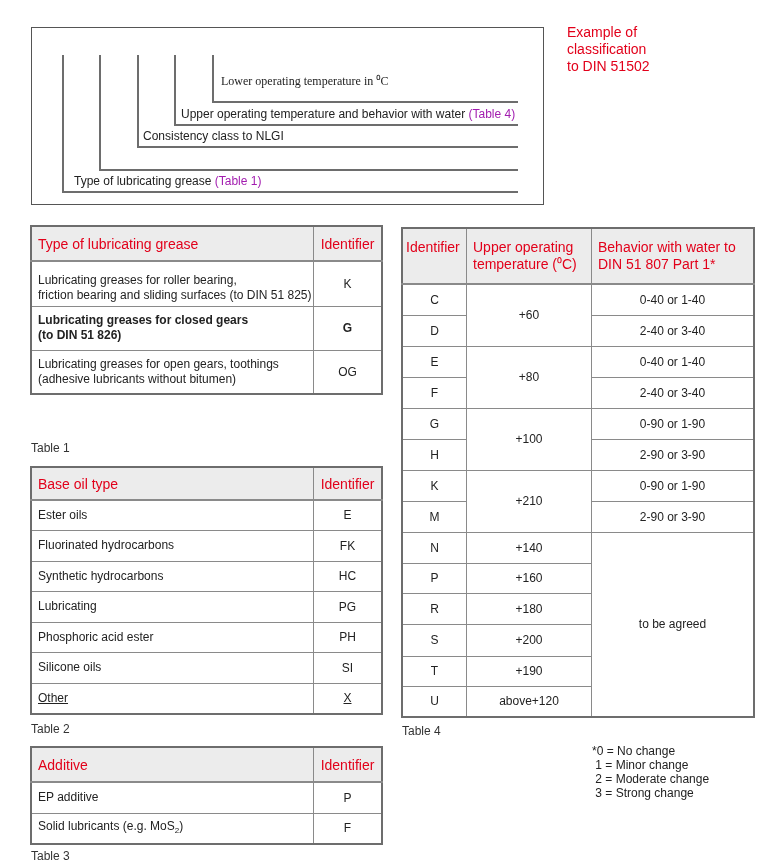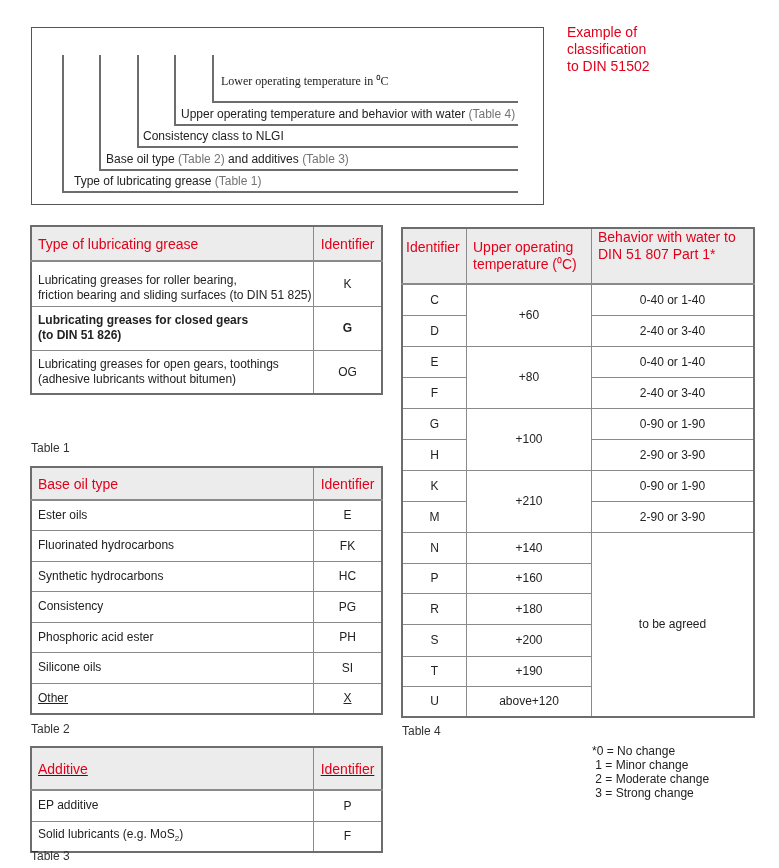--- a/index.html
+++ b/index.html
@@ -1,18 +1,18 @@
 <!DOCTYPE html>
 <html><head>
 <meta charset="utf-8">
 <style>
   html, body { margin:0; padding:0; background:#ffffff; }
   body { width:779px; height:868px; position:relative; overflow:hidden;
          font-family:"Liberation Sans", sans-serif; color:#222; font-size:12px; }
-  .red { color:#737373; }
+  .red { color:#a21caf; }
 
   
   .diagram { position:absolute; left:31px; top:27px; width:513px; height:178px;
              border:1px solid #555; box-sizing:border-box; }
   .vline { position:absolute; width:2px; background:#6d6d6d; }
   .hline { position:absolute; height:2px; background:#6d6d6d; }
   .dlabel { position:absolute; font-size:12px; white-space:nowrap; color:#222; }
 
   .example { position:absolute; left:567px; top:24px; font-size:14px; line-height:17px; color:#e2001a; }
 
@@ -49,23 +49,20 @@
 
   <div class="dlabel" style="left:189px; top:44px;font-family:Liberation Serif, serif;">
     <span>Lower operating temperature in ⁰C</span>
   </div>
   <div class="dlabel" style="left:149px; top:79px;">
     <span>Upper operating temperature and behavior with water </span><span class="red">(Table 4)</span>
   </div>
   <div class="dlabel" style="left:111px; top:101px;">
     <span>Consistency class to NLGI</span>
   </div>
-  <div class="dlabel" style="left:74px; top:124px;">
-    <span>Base oil type </span><span class="red">(Table 2)</span><span> and additives </span><span class="red">(Table 3)</span>
-  </div>
   <div class="dlabel" style="left:42px; top:146px;">
     <span>Type of lubricating grease </span><span class="red">(Table 1)</span>
   </div>
 </div>
 
 <div class="example">
   <div>Example of</div>
   <div>classification</div>
   <div>to DIN 51502</div>
 </div>
@@ -113,42 +110,42 @@
       </tr>
   <tr style="height:31px;">
         <td class="desc">Fluorinated hydrocarbons</td>
         <td class="id">FK</td>
       </tr>
   <tr style="height:30px;margin-left:9px;">
         <td class="desc">Synthetic hydrocarbons</td>
         <td class="id">HC</td>
       </tr>
   <tr style="height:31px;">
-        <td class="desc">Consistency</td>
+        <td class="desc">Lubricating</td>
         <td class="id">PG</td>
       </tr>
   <tr style="height:30px;">
         <td class="desc">Phosphoric acid ester</td>
         <td class="id">PH</td>
       </tr>
   <tr style="height:31px;">
         <td class="desc">Silicone oils</td>
         <td class="id">SI</td>
       </tr>
   <tr style="height:31px;text-decoration:underline;">
         <td class="desc">Other</td>
         <td class="id">X</td>
       </tr>
 </tbody>
   </table>
 <div class="caption" style="left:31px; top:722px;">Table 2</div>
 
 <table class="t" style="left:30px; top:746px; width:353px;">
   <tbody>
-      <tr style="height:43px;text-decoration:underline;">
+      <tr style="height:35px;">
     <th>Additive</th>
     <th class="c" style="width:67px;">Identifier</th>
   </tr>
   <tr style="height:31px;">
         <td class="desc">EP additive</td>
         <td class="id">P</td>
       </tr>
   <tr style="height:31px;">
     <td class="desc"><span>Solid lubricants (e.g. MoS</span><sub>2</sub><span>)</span></td>
     <td class="id">F</td>
@@ -158,21 +155,21 @@
 <div class="caption" style="left:31px; top:849px;">Table 3</div>
 
 <table class="t" style="left:401px; top:227px; width:354px;">
   <tbody>
       <tr style="height:56px;">
     <th style="width:60px; padding-left:3px; vertical-align:top; padding-top:10px;">Identifier</th>
     <th style="width:118px; vertical-align:top; padding-top:10px; line-height:17px;">
       <div>Upper operating</div>
           <div>temperature (⁰C)</div>
     </th>
-    <th style="vertical-align:top; line-height:17px;">
+    <th style="vertical-align:top; padding-top:10px; line-height:17px;">
       <div>Behavior with water to</div>
           <div>DIN 51 807 Part 1*</div>
     </th>
   </tr>
   <tr style="height:31px;">
         <td class="id">C</td>
         <td class="id" rowspan="2">+60</td>
         <td class="id">0-40 or 1-40</td>
       </tr>
   <tr style="height:31px;">

